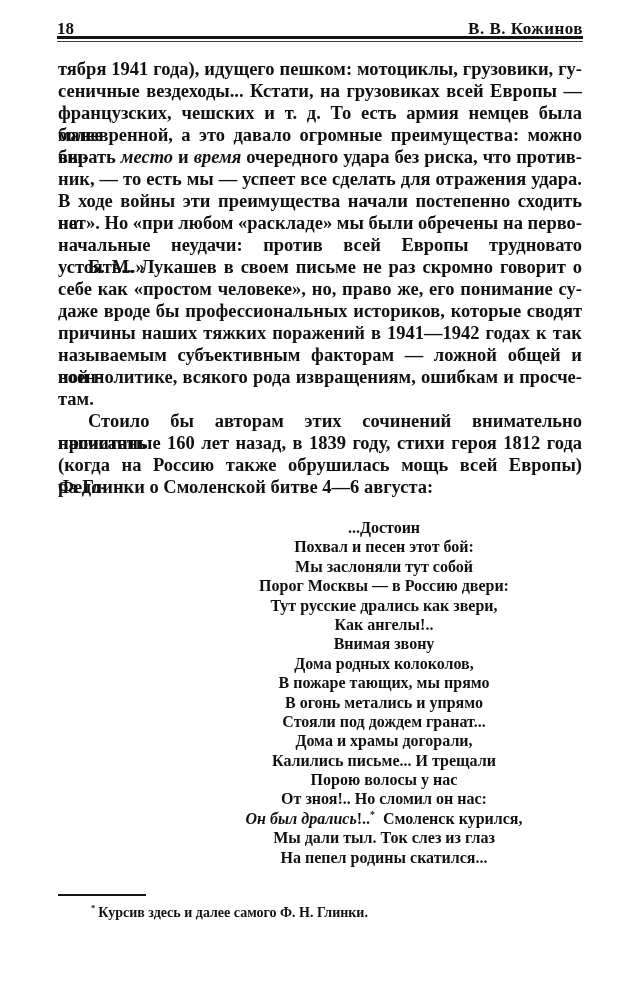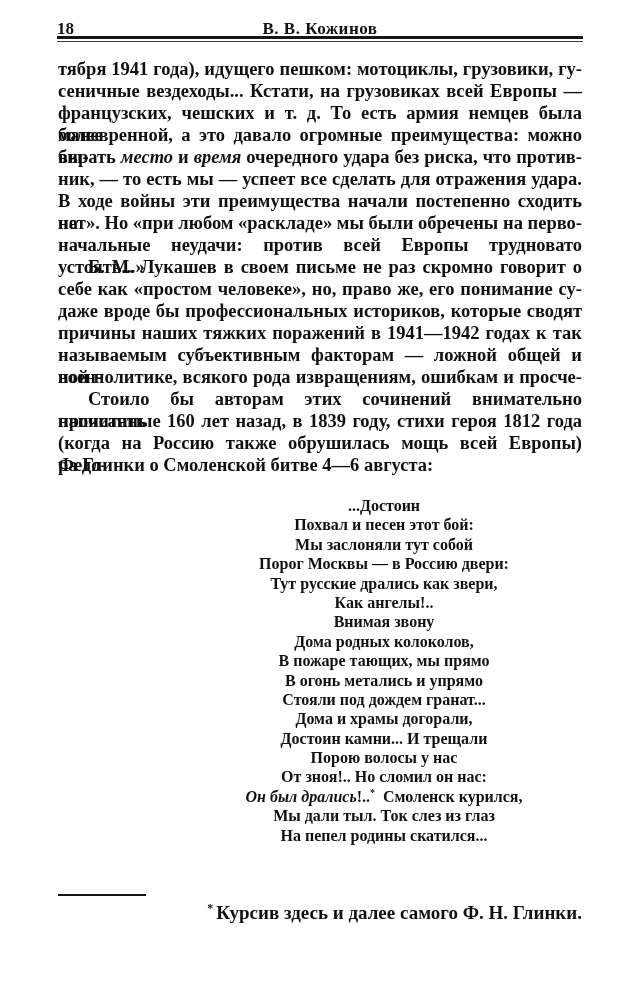--- a/index.html
+++ b/index.html
@@ -9,36 +9,36 @@
     background:var(--paper,#ffffff);
     color:var(--ink,#111111);
     font-family:"Liberation Serif","DejaVu Serif",serif;
     font-weight:700;
     overflow:hidden;
     margin:0 auto;
   }
   
   .pagehead{position:absolute;top:19px;left:57px;right:57px;height:18px;font-size:17px;}
   .pagenum{position:absolute;left:0;top:0;}
-  .runhead{display:block;text-align:center;letter-spacing:.5px;}
+  .runhead{display:block;text-align:right;letter-spacing:.5px;}
   .rule{position:absolute;left:57px;right:57px;background:#151515;}
   .rule-thick{top:36px;height:2.5px;}
   .rule-thin{top:41px;height:1px;background:#3a3a3a;}
   
   .bodytext{position:absolute;left:58px;top:58px;width:524px;font-size:18.5px;}
   .pline{height:22px;line-height:22px;text-align:justify;text-align-last:justify;overflow:visible;white-space:normal;}
   .pline.last-left{text-align-last:left;}
   .pline.first-indent{text-indent:30px;}
   
   .poem{margin:20px 0 0 128px;font-size:16px;}
   .vline{height:19.4px;line-height:19.4px;text-align:center;white-space:nowrap;}
   sup{font-size:.62em;vertical-align:super;line-height:0;}
   
   .footrule{position:absolute;left:58px;top:894px;width:88px;height:2px;background:#151515;}
-  .footnote{position:absolute;left:58px;top:904px;width:524px;font-size:19px;line-height:17px;text-indent:33px;text-align:right;}
+  .footnote{position:absolute;left:58px;top:904px;width:524px;font-size:14px;line-height:17px;text-indent:33px;}
   .footnote .fn-text{padding-left:3px;}
 </style>
 </head>
 <body>
 
 <div class="page">
 
   <div class="pagehead">
     <span class="pagenum">18</span>
     <span class="runhead">В. В. Кожинов</span>
@@ -58,41 +58,42 @@
         <div class="pline"><span>нет». Но «при любом «раскладе» мы были обречены на перво-</span></div>
         <div class="pline"><span>начальные неудачи: против всей Европы трудновато устоять...»</span></div>
       </div>
     <div class="para">
         <div class="pline first-indent"><span>Б. М. Лукашев в своем письме не раз скромно говорит о</span></div>
         <div class="pline"><span>себе как «простом человеке», но, право же, его понимание су-</span></div>
         <div class="pline"><span>даже вроде бы профессиональных историков, которые сводят</span></div>
         <div class="pline"><span>причины наших тяжких поражений в 1941—1942 годах к так</span></div>
         <div class="pline"><span>называемым субъективным факторам — ложной общей и воен-</span></div>
         <div class="pline"><span>ной политике, всякого рода извращениям, ошибкам и просче-</span></div>
+        <div class="pline last-left"><span>там.</span></div>
       </div>
     <div class="para">
         <div class="pline first-indent"><span>Стоило бы авторам этих сочинений внимательно прочитать</span></div>
         <div class="pline"><span>написанные 160 лет назад, в 1839 году, стихи героя 1812 года</span></div>
         <div class="pline"><span>(когда на Россию также обрушилась мощь всей Европы) Федо-</span></div>
         <div class="pline last-left"><span>ра Глинки о Смоленской битве 4—6 августа:</span></div>
       </div>
     <div class="poem">
         <div class="vline"><span>...Достоин</span></div>
         <div class="vline"><span>Похвал и песен этот бой:</span></div>
         <div class="vline"><span>Мы заслоняли тут собой</span></div>
         <div class="vline"><span>Порог Москвы — в Россию двери:</span></div>
         <div class="vline"><span>Тут русские дрались как звери,</span></div>
         <div class="vline"><span>Как ангелы!..</span></div>
         <div class="vline"><span>Внимая звону</span></div>
         <div class="vline"><span>Дома родных колоколов,</span></div>
         <div class="vline"><span>В пожаре тающих, мы прямо</span></div>
         <div class="vline"><span>В огонь метались и упрямо</span></div>
         <div class="vline"><span>Стояли под дождем гранат...</span></div>
         <div class="vline"><span>Дома и храмы догорали,</span></div>
-        <div class="vline"><span>Достоин камни... И трещали</span></div>
+        <div class="vline"><span>Калились письме... И трещали</span></div>
         <div class="vline"><span>Порою волосы у нас</span></div>
         <div class="vline"><span>От зноя!.. Но сломил он нас:</span></div>
         <div class="vline"><span style="font-style: italic;">Он был дрались</span><span>!..</span><sup>*</sup><span>&nbsp; Смоленск курился,</span></div>
         <div class="vline"><span>Мы дали тыл. Ток слез из глаз</span></div>
         <div class="vline last-left"><span>На пепел родины скатился...</span></div>
       </div>
   </div>
 
   <div class="footrule"></div>
   <div class="footnote">

